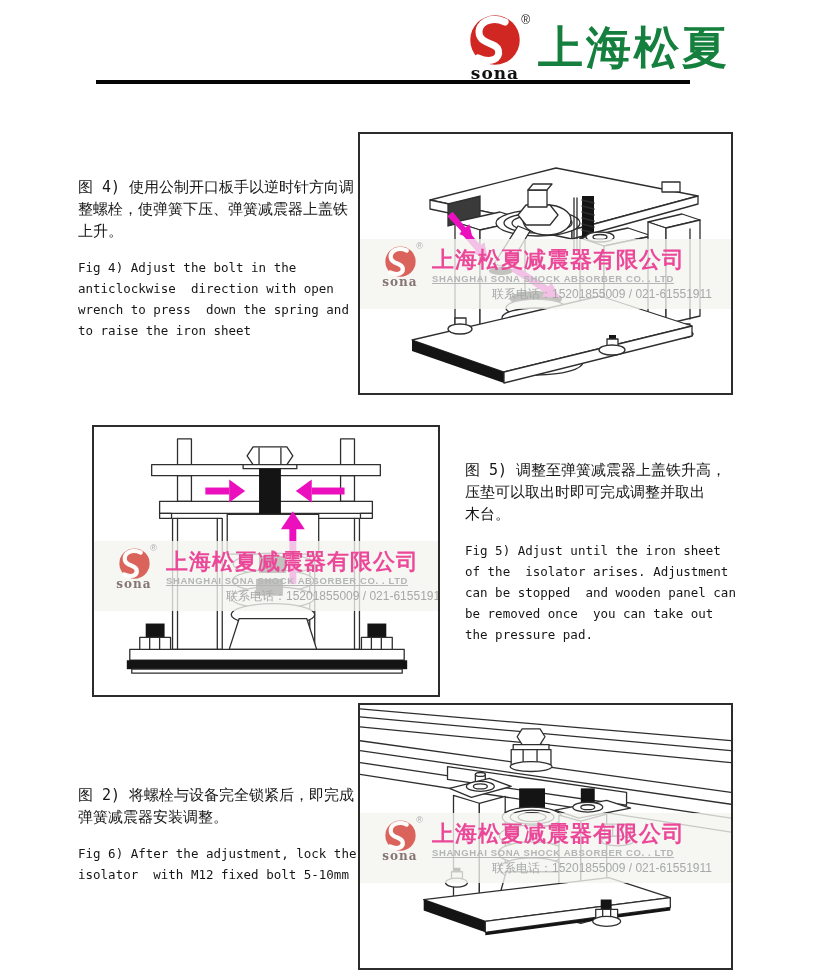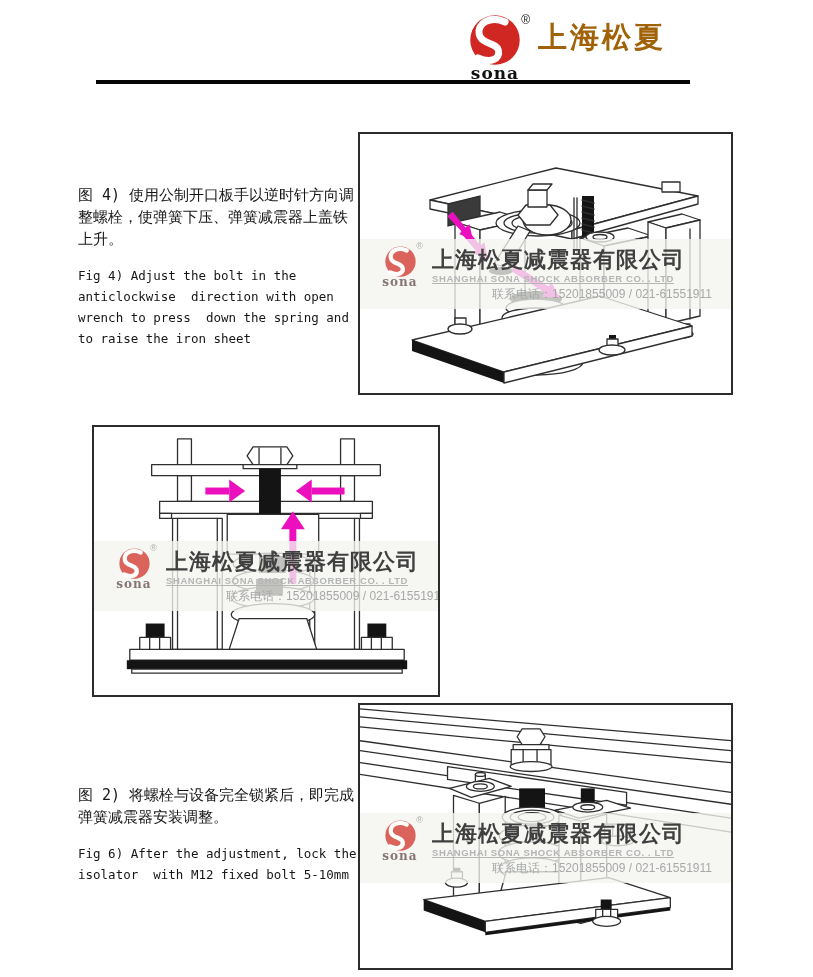--- a/index.html
+++ b/index.html
@@ -8,53 +8,53 @@
     font-family:"DejaVu Sans Mono","DejaVu Sans",monospace; color:#161616;
   }
 
   
   .brand-logo { position:absolute; left:460px; top:13px; width:70px; height:68px; }
   .brand-logo svg { display:block; width:54px; height:54px; margin:0 auto; }
   .logo-sona { display:block; text-align:center; margin-top:-4px;
     font-family:"DejaVu Serif",serif; font-weight:bold; font-size:17px; letter-spacing:1px; color:#111; }
   .logo-reg { position:absolute; top:0px; right:0px; font-size:12px; color:#222;
     font-family:"Liberation Sans",sans-serif; }
-  .brand-cn { position:absolute; left:538px; top:18px; font-size:29px; font-weight:bold;
-    color:#a16207; font-family:"Liberation Sans",sans-serif; letter-spacing:3px; white-space:nowrap;text-align:center; }
+  .brand-cn { position:absolute; left:538px; top:18px; font-size:45px; font-weight:bold;
+    color:#15803d; font-family:"Liberation Sans",sans-serif; letter-spacing:3px; white-space:nowrap;text-align:center; }
   .header-rule { position:absolute; left:96px; top:80px; width:594px; height:4px; background:#050505; }
 
   
   .fig-frame { position:absolute; box-sizing:border-box; border:2px solid #2c2c2c; background:#fff; overflow:hidden; }
   #fig4-frame { left:358px; top:132px; width:375px; height:263px; }
   #fig5-frame { left:92px;  top:425px; width:348px; height:272px; }
   #fig6-frame { left:358px; top:703px; width:375px; height:267px; }
   .fig-frame > svg.drawing { position:absolute; left:0; top:0; width:100%; height:100%; }
 
   
   .caption { position:absolute; width:302px; }
   .caption .cn { font-size:15px; line-height:22px; white-space:pre-wrap; }
   .caption .en { margin-top:15px; font-size:12.5px; line-height:21px; white-space:pre-wrap; }
-  #cap4 { left:78px; top:184px; }
+  #cap4 { left:78px; top:176px; }
   #cap5 { left:465px; top:459px; }
   #cap6 { left:78px; top:784px; }
 
   
   .watermark { position:absolute; left:0; right:0; display:flex; align-items:flex-start;
     background:rgba(243,243,240,0.78); padding:6px 6px 6px 14px; }
   #fig4-frame .watermark { top:105px; }
   #fig5-frame .watermark { top:114px; }
   #fig6-frame .watermark { top:108px; }
   .wm-logo { position:relative; width:52px; flex:0 0 auto; text-align:center; opacity:.82; }
   .wm-logo svg { width:33px; height:33px; display:block; margin:0 auto; }
   .wm-sona { display:block; margin-top:-3px; font-family:"DejaVu Serif",serif; font-weight:bold;
     font-size:12px; letter-spacing:1px; color:#6e5a58; }
   .wm-reg { position:absolute; top:-4px; right:3px; font-size:9px; color:#9a9a9a;
     font-family:"Liberation Sans",sans-serif; }
   .wm-text { margin-left:6px; font-family:"Liberation Sans",sans-serif; }
-  .wm-cn { font-size:22px; font-weight:bold; letter-spacing:1px; color:#404040; white-space:nowrap; }
+  .wm-cn { font-size:22px; font-weight:bold; letter-spacing:1px; color:#ec4899; white-space:nowrap; }
   .wm-en { margin-top:-2px; font-size:9.5px; font-weight:bold; letter-spacing:.6px; color:#b3b6b5; white-space:nowrap;text-decoration:underline; }
   .wm-phone { margin-top:2px; margin-left:60px; font-size:12px; color:#a6a9a8; white-space:nowrap; }
 
   
   .ln { stroke:#2e2e2e; stroke-width:1.3; fill:none; stroke-linejoin:round; stroke-linecap:round; }
   .wh { stroke:#2e2e2e; stroke-width:1.3; fill:#ffffff; stroke-linejoin:round; }
   .bk { stroke:none; fill:#141414; }
   .gy { stroke:#2e2e2e; stroke-width:1.3; fill:#3a3a3a; }
   .mg { stroke:none; fill:#ec0fbe; }
 </style>
@@ -263,20 +263,28 @@
       </div>
       <div class="wm-text">
         <div class="wm-cn">上海松夏减震器有限公司</div>
         <div class="wm-en">SHANGHAI SONA SHOCK ABSORBER CO. . LTD</div>
         <div class="wm-phone">联系电话：15201855009 / 021-61551911</div>
       </div>
     </div>
   </div>
 
   <div class="caption" id="cap5">
+    <div class="cn">图 5) 调整至弹簧减震器上盖铁升高，
+压垫可以取出时即可完成调整并取出
+木台。</div>
+    <div class="en">Fig 5) Adjust until the iron sheet
+of the  isolator arises. Adjustment
+can be stopped  and wooden panel can
+be removed once  you can take out
+the pressure pad.</div>
   </div>
 
   <div class="caption" id="cap6">
     <div class="cn">图 2) 将螺栓与设备完全锁紧后，即完成
 弹簧减震器安装调整。</div>
     <div class="en">Fig 6) After the adjustment, lock the
 isolator  with M12 fixed bolt 5-10mm</div>
   </div>
 
   <div class="fig-frame" id="fig6-frame">

